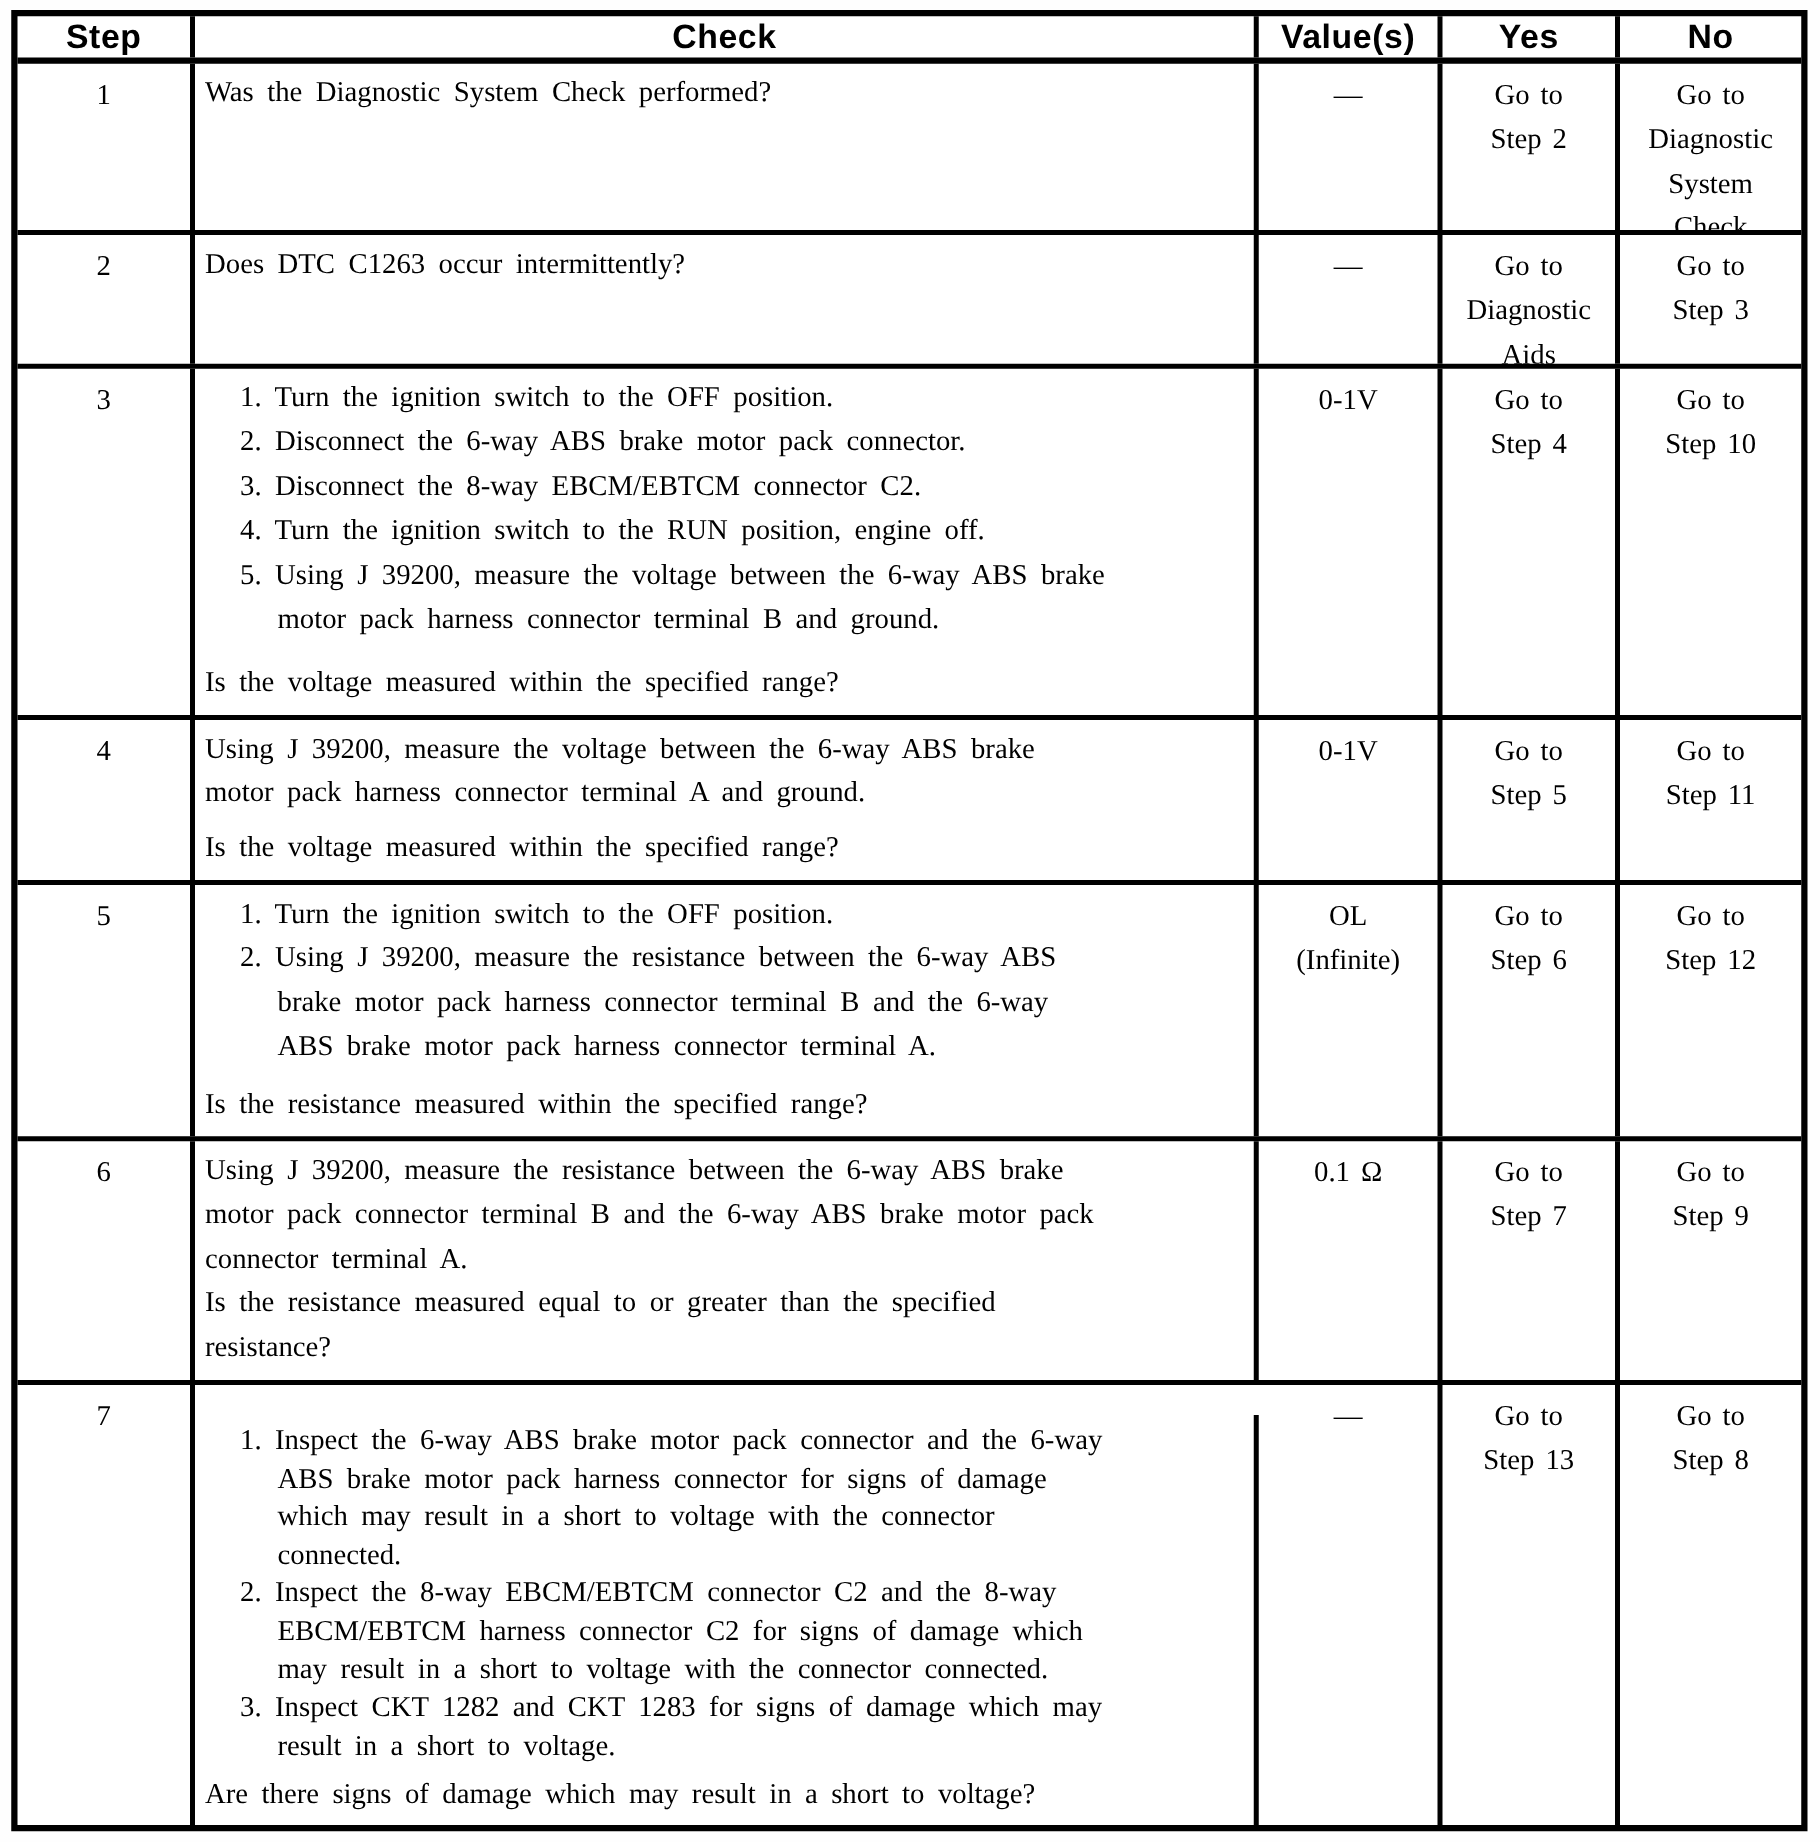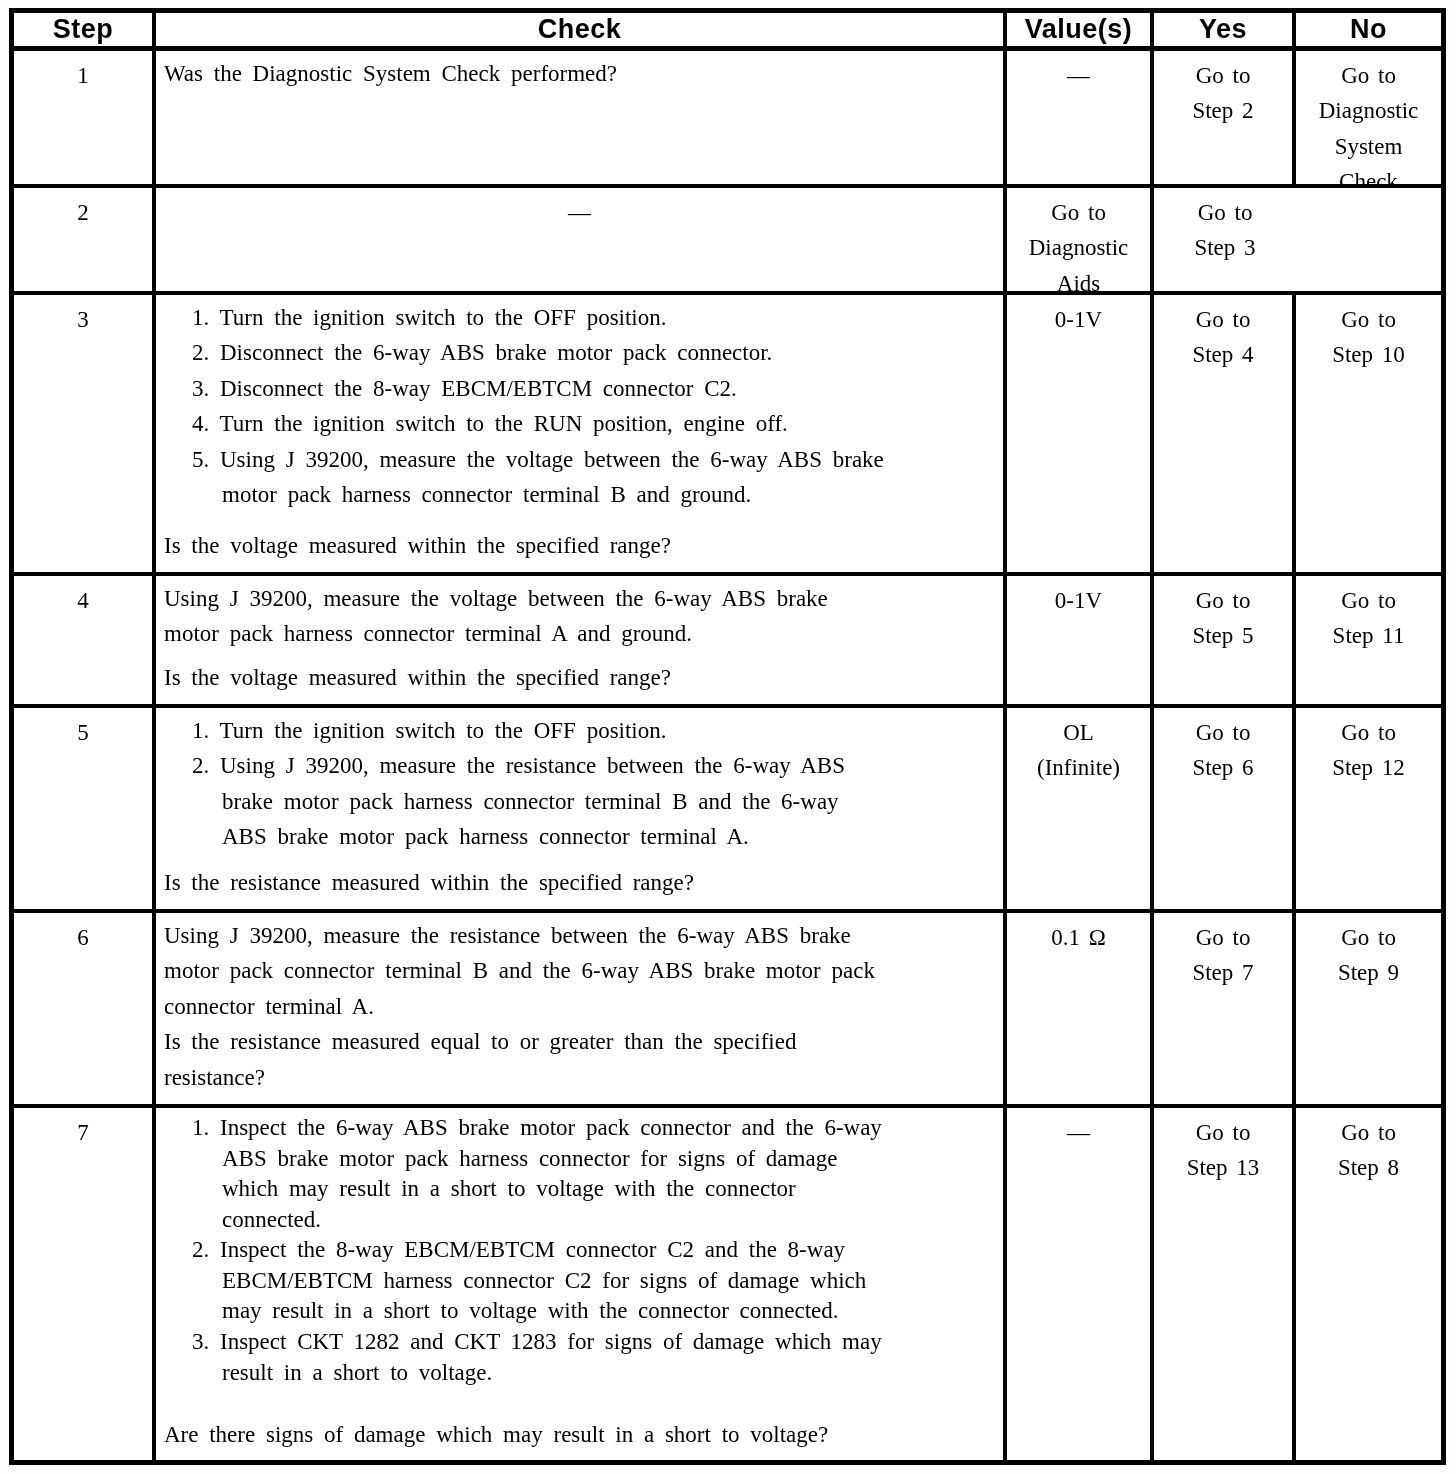--- a/index.html
+++ b/index.html
@@ -65,21 +65,21 @@
   .step-cell {
     text-align: center;
     padding-top: 7px;
     font-size: 23px;
   }
   .action-cell {
     display: flex;
     flex-direction: column;
     padding: 5px 10px 9px 8px;
   }
-  .action-cell.tight { line-height: 1.33; }
+  .action-cell.tight { line-height: 1.33; margin-top: 24px; }
   .para, .item, .question {
     white-space: pre-line;
     word-spacing: 5px;
     text-align: left;
   }
   .olist { counter-reset: li; }
   .item {
     counter-increment: li;
     padding-left: 58px;
     text-indent: -30px;
@@ -116,20 +116,23 @@
       <div class="cell yes-cell">Go to
 Step 2</div>
       <div class="cell no-cell">Go to
 Diagnostic
 System
 Check</div>
     </div>
 
     <div class="row h-r2 body-text">
       <div class="cell step-cell">2</div>
+      <div class="cell action-cell">
+        <div class="para">Does DTC C1263 occur intermittently?</div>
+      </div>
       <div class="cell value-cell">—</div>
       <div class="cell yes-cell">Go to
 Diagnostic
 Aids</div>
       <div class="cell no-cell">Go to
 Step 3</div>
     </div>
 
     <div class="row h-r3 body-text">
       <div class="cell step-cell">3</div>

